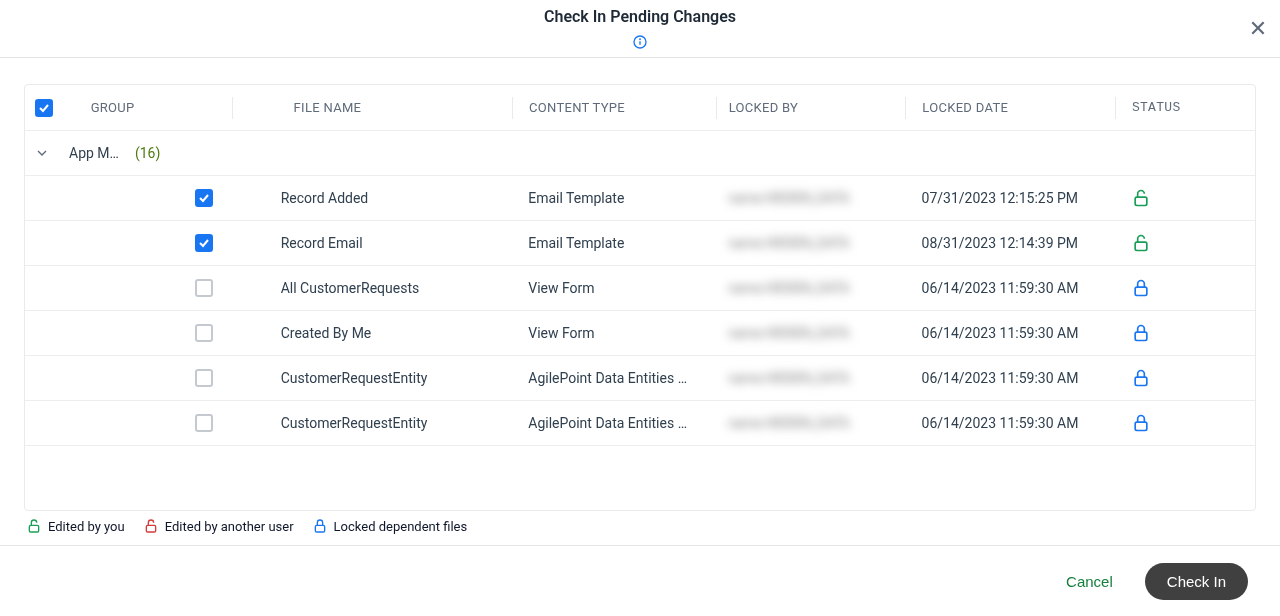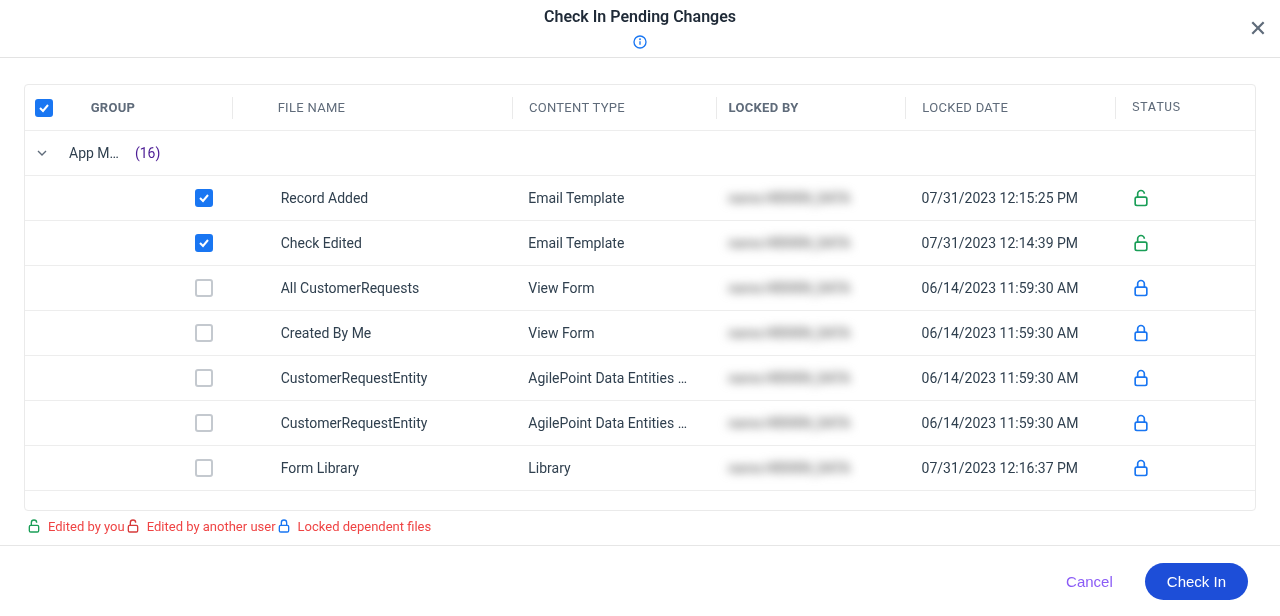--- a/index.html
+++ b/index.html
@@ -7,51 +7,51 @@
   .dialog { width: 1280px; height: 616px; display: flex; flex-direction: column; }
   .dialog-header { position: relative; height: 58px; border-bottom: 1px solid #e3e3e3; display: flex; align-items: center; justify-content: center; }
   .dialog-title { font-size: 16px; font-weight: 600; color: #1f2a37; display: flex; align-items: center; gap: 8px; flex-direction: column; }
   .info-icon { width: 16px; height: 16px; display: inline-flex; }
   .close-btn { position: absolute; right: 10px; top: 50%; transform: translateY(-50%); width: 24px; height: 24px; background: none; border: none; cursor: pointer; color: #5f6b7a; font-size: 22px; display: flex; align-items: center; justify-content: center; }
   .body-wrap { flex: 1; padding: 26px 24px 0 24px; display: flex; flex-direction: column; overflow: hidden; }
   .table-container { flex: 1; border: 1px solid #eaeaea; border-radius: 4px; overflow: hidden; display: flex; flex-direction: column; position: relative; }
   .thead { display: flex; align-items: center; height: 46px; font-size: 13px; color: #5f6b7a; letter-spacing: 0.3px; border-bottom: 1px solid #ededed; }
   .col-sep { border-left: 1px solid #eaeaea; height: 22px; }
   .col-check { width: 60px; display: flex; align-items: center; justify-content: flex-start; padding-left: 10px; }
-  .col-group { width: 148px; padding-left: 6px; display: flex; align-items: center; font-weight: bold; }
+  .col-group { width: 148px; padding-left: 6px; display: flex; align-items: center; }
   .col-name { width: 280px; padding-left: 44px; display: flex; align-items: center; }
   .col-type { width: 204px; padding-left: 16px; display: flex; align-items: center; }
-  .col-locked { width: 190px; padding-left: 12px; display: flex; align-items: flex-end; font-weight: bold; }
+  .col-locked { width: 190px; padding-left: 12px; display: flex; align-items: flex-end; }
   .col-date { width: 210px; padding-left: 16px; display: flex; align-items: center; }
   .col-status { width: 140px; padding-left: 16px; display: flex; align-items: center; font-family: Liberation Mono, monospace; }
   .tbody { flex: 1; overflow-y: auto; position: relative; }
   .group-row { height: 45px; display: flex; align-items: center; border-bottom: 1px solid #ededed; padding-left: 8px; gap: 12px; color: #30404f; font-size: 14px; }
   .chevron { width: 18px; height: 18px; display: flex; align-items: center; justify-content: center; }
   .group-name { margin-left: 6px; max-width: 62px; overflow: hidden; white-space: nowrap; text-overflow: ellipsis; }
-  .group-count { color: #4c1d95; margin-left: 4px; }
+  .group-count { color: #4d7c0f; margin-left: 4px; }
   .data-row { height: 45px; display: flex; align-items: center; border-bottom: 1px solid #ededed; font-size: 14px; color: #30404f; }
   .data-row .col-check { width: 208px; justify-content: flex-end; padding-right: 20px; }
   .data-row .col-name { padding-left: 48px; width: 280px; }
   .data-row .col-type { width: 204px; white-space: nowrap; overflow: hidden; text-overflow: ellipsis; display: block; line-height: 45px; padding-left: 16px; padding-right: 6px; }
   .data-row .col-locked { width: 190px; }
   .data-row .col-date { width: 210px; }
   .data-row .col-status { width: 140px; }
   .checkbox { width: 18px; height: 18px; border: 2px solid #c4c9cf; border-radius: 3px; display: inline-flex; align-items: center; justify-content: center; cursor: pointer; background: #fff; }
   .checkbox.checked { background: #1976f2; border-color: #1976f2; }
   .checkbox.checked svg { display: block; }
   .checkbox svg { display: none; }
   .blurred { filter: blur(5px); color: #888; letter-spacing: -0.5px; user-select: none; }
   .lock-icon { width: 20px; height: 20px; display: inline-flex; }
-  .legend { height: 28px; display: flex; align-items: center; font-size: 13px; color: #ef4444; padding: 2px 0 0 2px; text-align: right; }
+  .legend { height: 28px; display: flex; align-items: center; gap: 18px; font-size: 13px; color: #0f172a; padding: 2px 0 0 2px; text-align: right; }
   .legend-item { display: flex; align-items: center; gap: 6px; }
   .legend .lock-icon { width: 16px; height: 16px; }
   .footer-sep { border-top: 1px solid #e6e6e6; margin: 6px -24px 0 -24px; }
   .footer { height: 70px; display: flex; align-items: center; justify-content: flex-end; gap: 26px; padding-right: 8px; }
-  .btn-secondary { background: none; border: none; font-size: 15px; color: #8b5cf6; cursor: pointer; padding: 8px 6px; }
-  .btn-primary { background: #1d4ed8; color: #fff; border: none; font-size: 15px; font-weight: 500; padding: 10px 22px; border-radius: 22px; cursor: pointer; }
+  .btn-secondary { background: none; border: none; font-size: 15px; color: #15803d; cursor: pointer; padding: 8px 6px; }
+  .btn-primary { background: #404040; color: #fff; border: none; font-size: 15px; font-weight: 500; padding: 10px 22px; border-radius: 22px; cursor: pointer; }
   
   .tbody::-webkit-scrollbar { width: 10px; }
   .tbody::-webkit-scrollbar-track { background: #f2f2f2; }
   .tbody::-webkit-scrollbar-thumb { background: #c9c9c9; border-radius: 4px; }
 </style>
 </head>
 <body>
 
 <div class="dialog">
 
@@ -81,21 +81,21 @@
             <svg viewBox="0 0 24 24" width="12" height="12" fill="none" stroke="#fff" stroke-width="4">
                 <polyline points="4 12 10 18 20 6"></polyline>
               </svg>
           </span>
         </div>
         <div class="col-group">
             <span>GROUP</span>
           </div>
         <span class="col-sep"></span>
         <div style="flex:0 0 1px"></div>
-        <div class="col-name" style="padding-left:44px">
+        <div class="col-name" style="padding-left:60px">
             <span>FILE NAME</span>
           </div>
         <span class="col-sep"></span>
         <div class="col-type">
             <span>CONTENT TYPE</span>
           </div>
         <span class="col-sep"></span>
         <div class="col-locked">
             <span>LOCKED BY</span>
           </div>
@@ -146,26 +146,26 @@
               </div>
             </div>
             <div class="data-row">
               <div class="col-check">
                 <span class="checkbox checked">
                   <svg viewBox="0 0 24 24" width="12" height="12" fill="none" stroke="#fff" stroke-width="4">
                     <polyline points="4 12 10 18 20 6"></polyline>
                   </svg>
                 </span>
               </div>
-              <div class="col-name">Check Edited</div>
+              <div class="col-name">Record Email</div>
               <div class="col-type">Email Template</div>
               <div class="col-locked">
                 <span class="blurred">name.HIDDEN_DATA</span>
               </div>
-              <div class="col-date">07/31/2023 12:14:39 PM</div>
+              <div class="col-date">08/31/2023 12:14:39 PM</div>
               <div class="col-status">
                 <span class="lock-icon">
                   <svg viewBox="0 0 24 24" width="20" height="20" fill="none" stroke="#1a9e57" stroke-width="2">
                     <rect x="5" y="11" width="14" height="10" rx="2"></rect>
                     <path d="M8 11V7a4 4 0 0 1 8 0"></path>
                   </svg>
                 </span>
               </div>
             </div>
             <div class="data-row">
@@ -228,39 +228,20 @@
             <div class="data-row">
               <div class="col-check">
                 <span class="checkbox"></span>
               </div>
               <div class="col-name">CustomerRequestEntity</div>
               <div class="col-type">AgilePoint Data Entities …</div>
               <div class="col-locked">
                 <span class="blurred">name.HIDDEN_DATA</span>
               </div>
               <div class="col-date">06/14/2023 11:59:30 AM</div>
-              <div class="col-status">
-                <span class="lock-icon">
-                  <svg viewBox="0 0 24 24" width="20" height="20" fill="none" stroke="#1976f2" stroke-width="2">
-                    <rect x="5" y="11" width="14" height="10" rx="2"></rect>
-                    <path d="M8 11V7a4 4 0 0 1 8 0v4"></path>
-                  </svg>
-                </span>
-              </div>
-            </div>
-            <div class="data-row">
-              <div class="col-check">
-                <span class="checkbox"></span>
-              </div>
-              <div class="col-name">Form Library</div>
-              <div class="col-type">Library</div>
-              <div class="col-locked">
-                <span class="blurred">name.HIDDEN_DATA</span>
-              </div>
-              <div class="col-date">07/31/2023 12:16:37 PM</div>
               <div class="col-status">
                 <span class="lock-icon">
                   <svg viewBox="0 0 24 24" width="20" height="20" fill="none" stroke="#1976f2" stroke-width="2">
                     <rect x="5" y="11" width="14" height="10" rx="2"></rect>
                     <path d="M8 11V7a4 4 0 0 1 8 0v4"></path>
                   </svg>
                 </span>
               </div>
             </div>
           </div>

